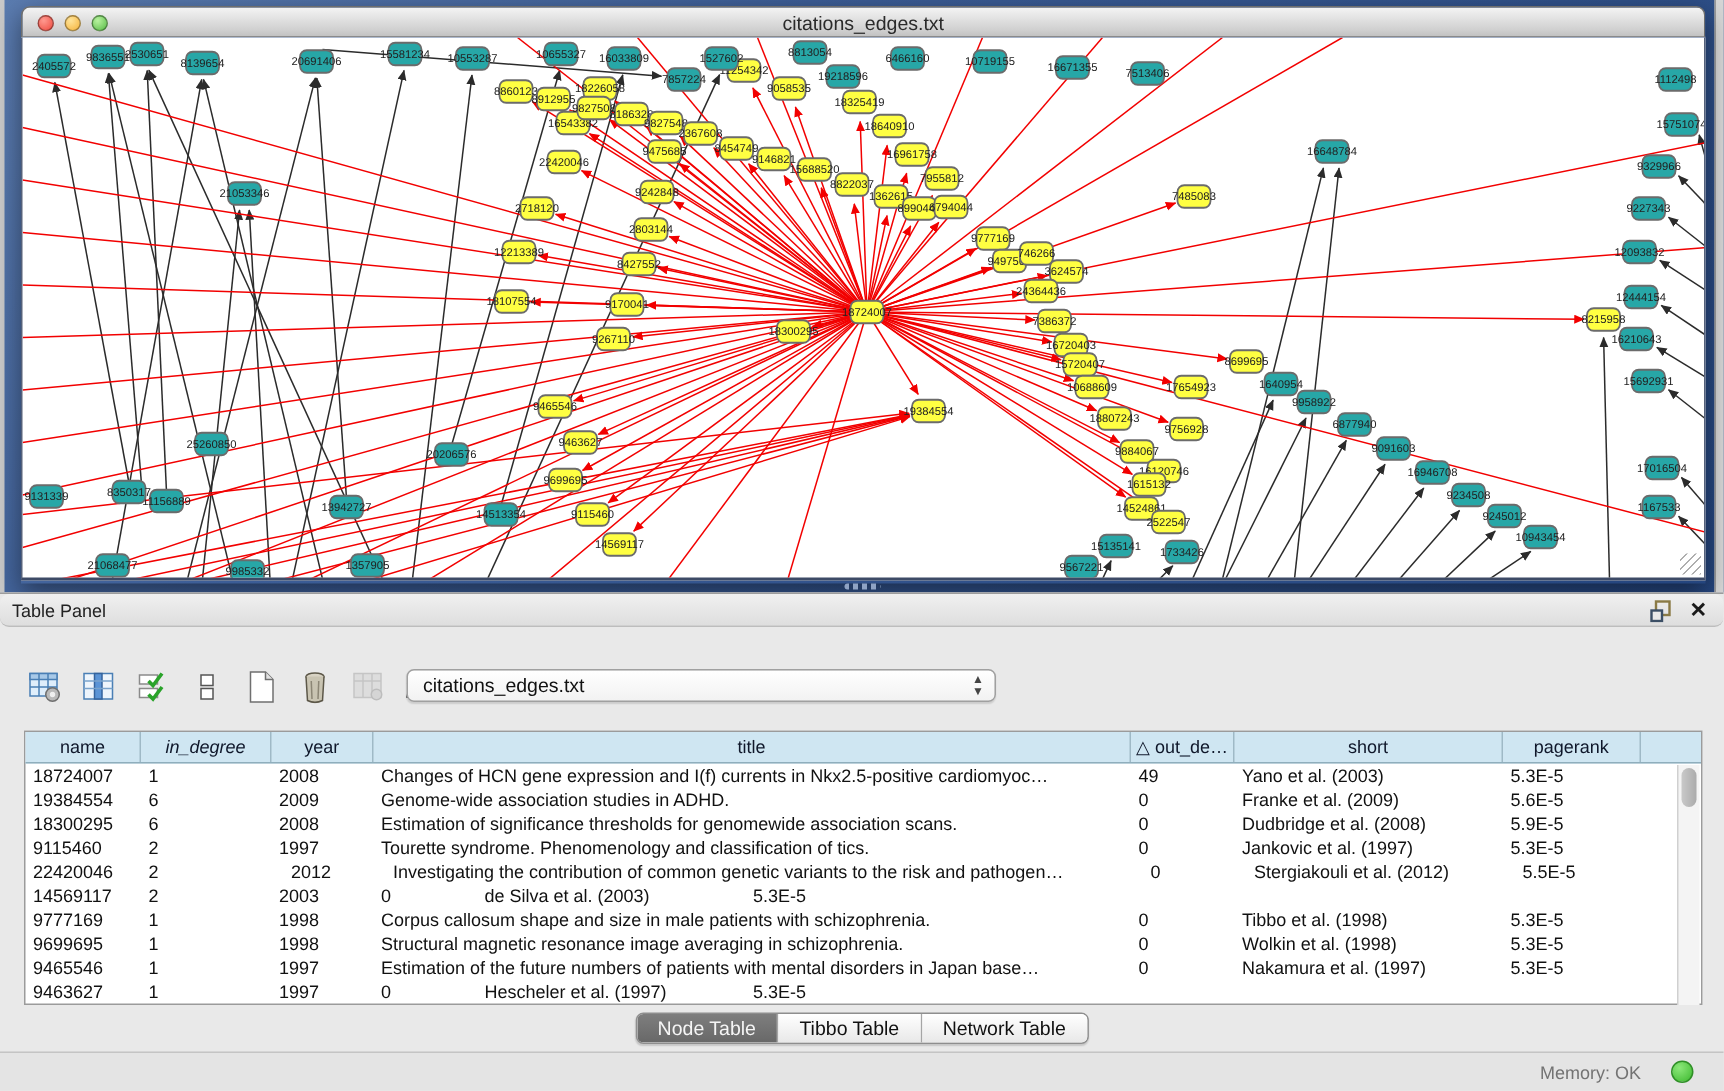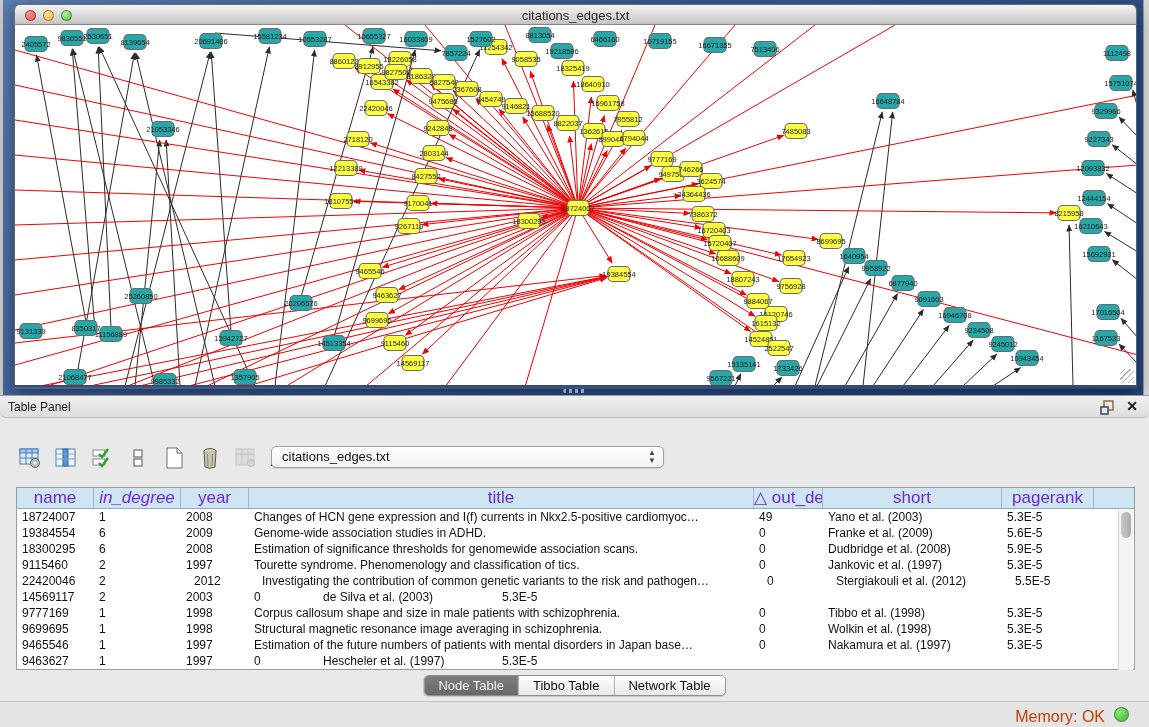--- a/index.html
+++ b/index.html
@@ -39,36 +39,36 @@
   .tb-btn { width:28px; height:28px; display:flex; align-items:center; justify-content:center; cursor:pointer; }
   .tb-btn.disabled { opacity:.45; cursor:default; }
   .fx-label { font-family:"Liberation Serif",serif; font-style:italic; font-weight:bold; font-size:15px; color:#1a1a1a; }
   .net-select { position:absolute; left:271px; top:50px; width:393px; height:22px; background:linear-gradient(#ffffff,#f2f2f2);
     border:1px solid #a0a0a0; border-radius:5px; font-size:13px; color:#111; line-height:20px; padding-left:10px; cursor:pointer;
     box-shadow:0 1px 1px rgba(0,0,0,.12); }
   .net-select .arrows { position:absolute; right:7px; top:2px; font-size:8px; line-height:8px; color:#444; text-align:center; }
 
   .grid-box { position:absolute; left:16px; top:91px; width:1119px; height:183px; background:#ffffff; border:1px solid #9b9b9b; }
   .grid-header { display:flex; height:21px; background:#cfe6f2; border-bottom:1px solid #8faebc; }
-  .grid-header .hcell { font-size:17px; color:#6d28d9; text-align:center; line-height:20px; border-right:1px solid #9fb9c6;
+  .grid-header .hcell { font-size:12px; color:#0f172a; text-align:center; line-height:20px; border-right:1px solid #9fb9c6;
     overflow:hidden; white-space:nowrap; flex:none; cursor:pointer; }
   .grid-body .row { display:flex; height:16px; }
   .grid-body .cell { font-size:12px; color:#111; line-height:16px; padding-left:5px; overflow:hidden; white-space:nowrap; flex:none; }
   .vscroll { position:absolute; right:1px; top:22px; width:15px; height:160px; background:#f4f4f4; border-left:1px solid #d0d0d0; }
   .vthumb { position:absolute; left:2px; top:2px; width:10px; height:26px; background:linear-gradient(90deg,#c9c9c9,#ababab); border-radius:6px; }
 
   .seg-tabs { position:absolute; left:50%; top:279px; transform:translateX(-50%); display:flex; height:21px;
     border:1px solid #8e8e8e; border-radius:5px; overflow:hidden; background:#fff; box-shadow:0 1px 1px rgba(0,0,0,.15); }
   .seg-tab { padding:0 14px; font-size:13px; line-height:19px; color:#111; background:linear-gradient(#ffffff,#e8e8e8);
     border-right:1px solid #a5a5a5; cursor:pointer; }
   .seg-tab:last-child { border-right:none; }
   .seg-tab.selected { background:linear-gradient(#7e7e7e,#686868); color:#f5f5f5; }
 
   .status-bar { position:absolute; left:0; bottom:0; width:100%; height:26px; background:#e4e4e4; border-top:1px solid #c4c4c4; }
-  .mem { position:absolute; right:44px; top:6px; font-size:16px; color:#c2410c; }
+  .mem { position:absolute; right:55px; top:6px; font-size:12px; color:#737373; }
   .mem-dot { position:absolute; right:20px; top:5px; width:15px; height:15px; border-radius:50%;
     background:radial-gradient(circle at 35% 30%, #8ce87a, #3cb82e); border:1px solid #2f8f27; }
 </style>
 </head>
 <body>
 
 <div class="desktop">
   <div class="desktop-edge-l"></div>
   <div class="desktop-edge-r"></div>
 

